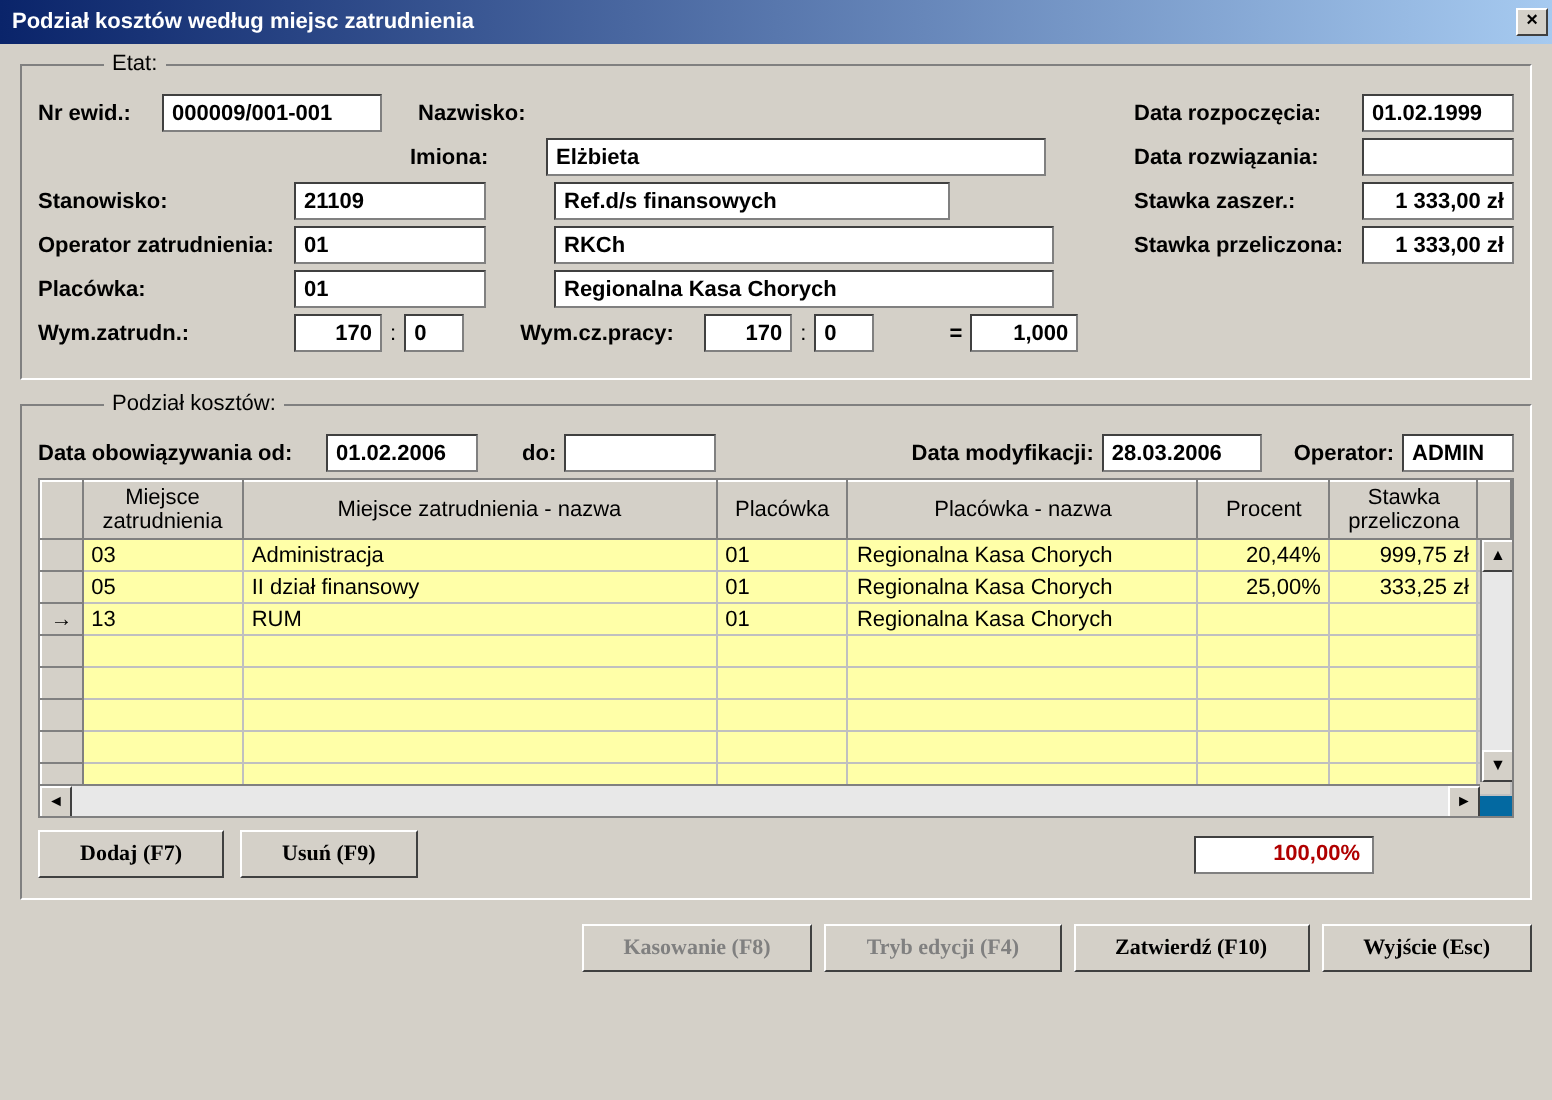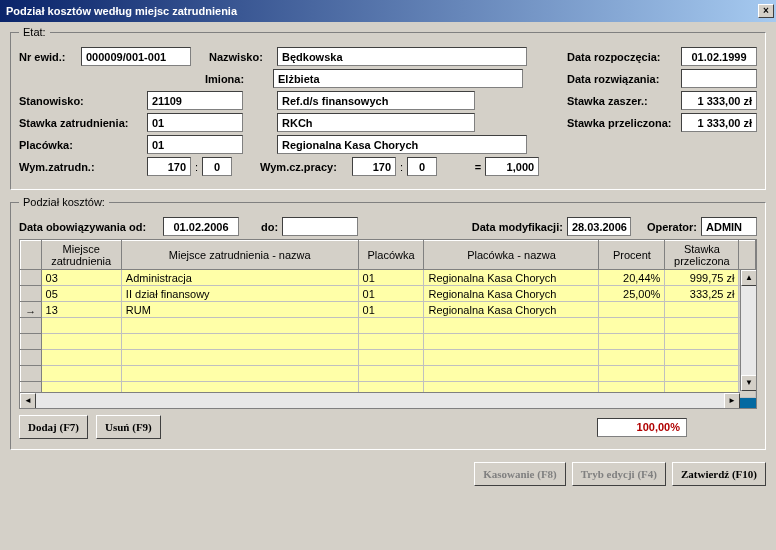--- a/index.html
+++ b/index.html
@@ -31,41 +31,41 @@
     font-family: Arial; cursor:pointer;
   }
   .content { padding: 4px 10px 8px 10px; }
   fieldset {
     border: 1px solid #808080;
     border-right-color: #fff;
     border-bottom-color: #fff;
     padding: 6px 8px 10px 8px;
     margin: 0 0 6px 0;
   }
-  legend { color: #000; padding: 0 4px; }
+  legend { color: #000; padding: 0 4px; margin-left: 33px; }
   .row { display: flex; align-items: center; margin: 3px 0; gap: 4px; }
   .lbl { font-weight: bold; }
   .fld {
     background: #fff;
     border: 1px solid #808080;
     border-top: 1px solid #404040;
     border-left: 1px solid #404040;
     height: 19px;
     padding: 2px 4px;
     line-height: 14px;
     overflow: hidden;
   }
   .fld.num { text-align: right; }
-  .fld.center { text-align: center; }
+  .fld.center { text-align: left; }
   .fld.bold { font-weight: bold; }
   .btn {
     background:#d4d0c8;
     border:1px solid #fff;
     border-right-color:#404040; border-bottom-color:#404040;
-    height:24px; padding:0 8px; font: bold 11px Tahoma;
+    height:24px; padding:0 20px; font: bold 11px Tahoma;
     cursor:pointer;
   }
   .btn.disabled { color:#808080; cursor:default; }
   .footer-btns { display:flex; justify-content:flex-end; gap:6px; padding:6px 0 0 0;}
   .totalbox { border:1px solid #808080; border-top-color:#404040; border-left-color:#404040; background:#fff; width:90px; height:19px; text-align:right; padding:2px 6px; color:#b00000; font-weight:bold;}
   
   .gridwrap { border:1px solid #808080; background:#0369a1; height:170px; overflow:hidden; position:relative;}
   table.grid { border-collapse:collapse; width:100%; table-layout:fixed; font-size:11px;}
   table.grid th {
     background:#d4d0c8;
@@ -99,21 +99,20 @@
 <div class="content">
 
   <fieldset>
     <legend>Etat:</legend>
 
     <div class="row">
       <span class="lbl" style="width:58px">Nr ewid.:</span>
       <div class="fld bold" style="width:110px">000009/001-001</div>
       <span style="width:10px"></span>
       <span class="lbl" style="width:64px">Nazwisko:</span>
-      <div class="fld bold" style="width:250px">Będkowska</div>
       <span style="flex:1"></span>
       <span class="lbl" style="width:110px">Data rozpoczęcia:</span>
       <div class="fld bold center" style="width:76px">01.02.1999</div>
     </div>
 
     <div class="row">
       <span style="width:182px"></span>
       <span class="lbl" style="width:64px">Imiona:</span>
       <div class="fld bold" style="width:250px">Elżbieta</div>
       <span style="flex:1"></span>
@@ -125,24 +124,24 @@
       <span class="lbl" style="width:124px">Stanowisko:</span>
       <div class="fld bold" style="width:96px">21109</div>
       <span style="width:26px"></span>
       <div class="fld bold" style="width:198px">Ref.d/s finansowych</div>
       <span style="flex:1"></span>
       <span class="lbl" style="width:110px">Stawka zaszer.:</span>
       <div class="fld bold num" style="width:76px">1 333,00 zł</div>
     </div>
 
     <div class="row">
-      <span class="lbl" style="width:124px">Stawka zatrudnienia:</span>
+      <span class="lbl" style="width:124px">Operator zatrudnienia:</span>
       <div class="fld bold" style="width:96px">01</div>
       <span style="width:26px"></span>
-      <div class="fld bold" style="width:198px">RKCh</div>
+      <div class="fld bold" style="width:250px">RKCh</div>
       <span style="flex:1"></span>
       <span class="lbl" style="width:110px">Stawka przeliczona:</span>
       <div class="fld bold num" style="width:76px">1 333,00 zł</div>
     </div>
 
     <div class="row">
       <span class="lbl" style="width:124px">Placówka:</span>
       <div class="fld bold" style="width:96px">01</div>
       <span style="width:26px"></span>
       <div class="fld bold" style="width:250px">Regionalna Kasa Chorych</div>
@@ -167,21 +166,21 @@
     <legend>Podział kosztów:</legend>
 
     <div class="row">
       <span class="lbl" style="width:140px">Data obowiązywania od:</span>
       <div class="fld bold center" style="width:76px">01.02.2006</div>
       <span style="width:14px"></span>
       <span class="lbl">do:</span>
       <div class="fld" style="width:76px"></div>
       <span style="flex:1"></span>
       <span class="lbl">Data modyfikacji:</span>
-      <div class="fld bold center" style="width:64px">28.03.2006</div>
+      <div class="fld bold center" style="width:80px">28.03.2006</div>
       <span style="width:8px"></span>
       <span class="lbl">Operator:</span>
       <div class="fld bold" style="width:56px">ADMIN</div>
     </div>
 
     <div class="gridwrap">
       <table class="grid">
         <colgroup>
           <col style="width:20px">
             <col style="width:78px">
@@ -304,15 +303,16 @@
       <span style="flex:1"></span>
       <div class="totalbox">100,00%</div>
       <span style="width:70px"></span>
     </div>
   </fieldset>
 
   <div class="footer-btns">
     <button class="btn disabled">Kasowanie (F8)</button>
     <button class="btn disabled">Tryb edycji (F4)</button>
     <button class="btn">Zatwierdź (F10)</button>
+    <button class="btn">Wyjście (Esc)</button>
   </div>
 
 </div>
 
 </body></html>

